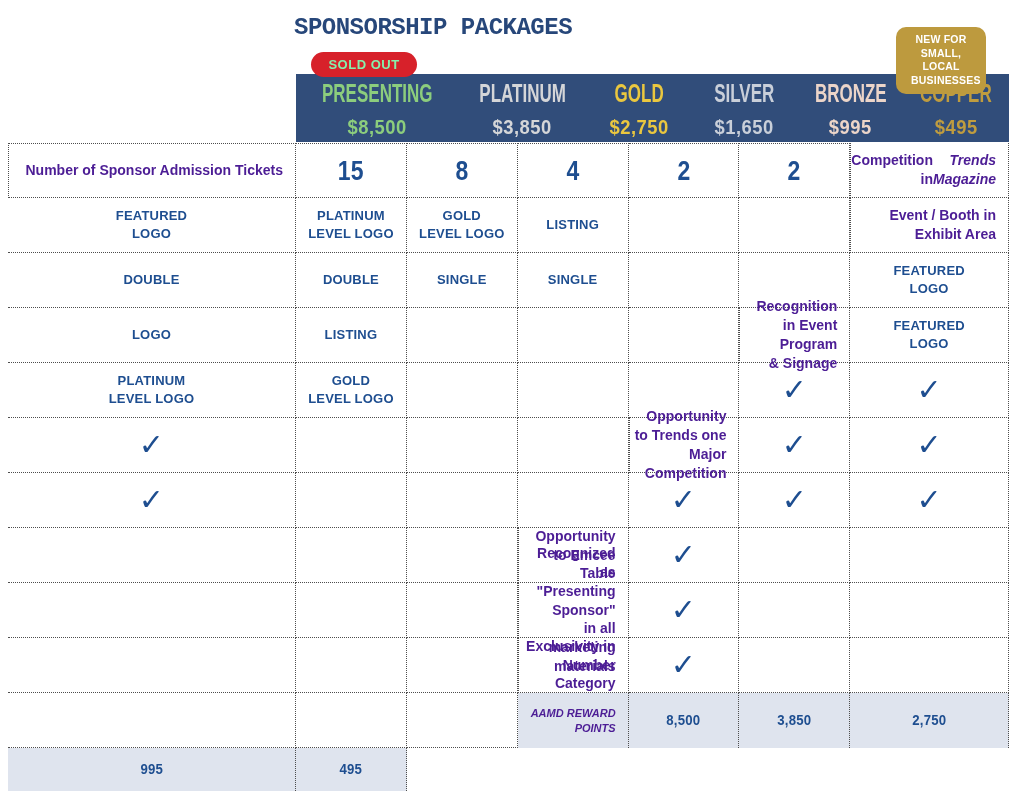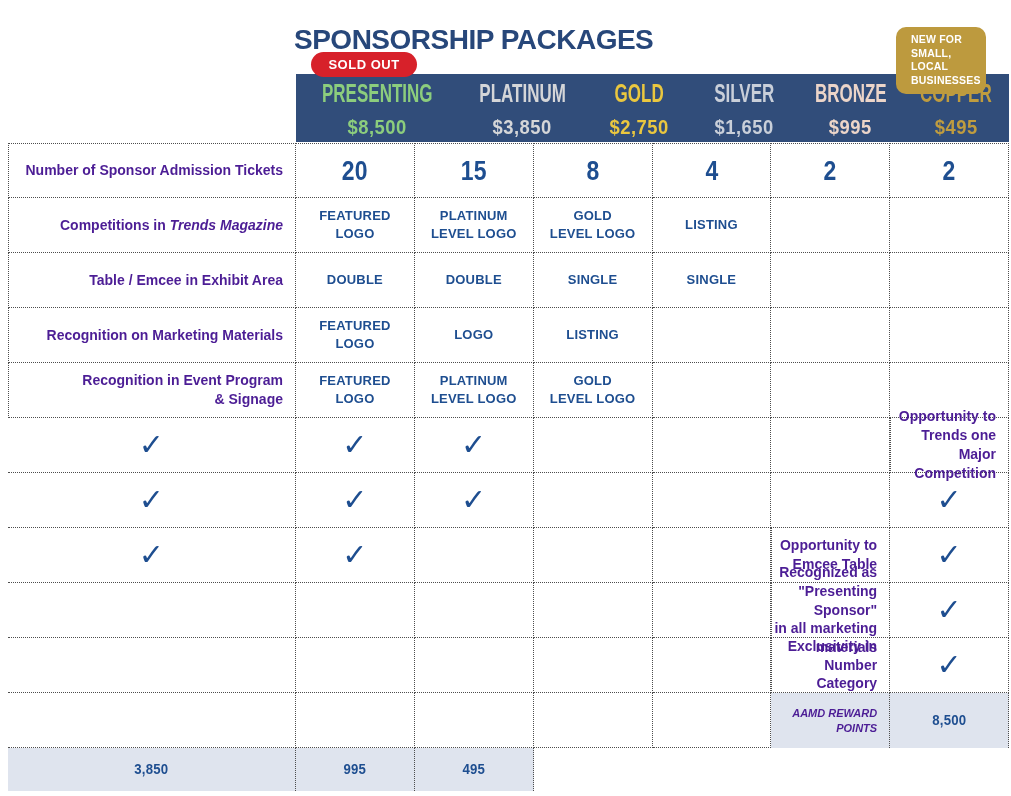--- a/index.html
+++ b/index.html
@@ -1,23 +1,23 @@
 <!DOCTYPE html>
 <html><head>
 <meta charset="utf-8">
 <style>
   * { margin:0; padding:0; box-sizing:border-box; }
   html,body { background:#ffffff; }
   body { width:1011px; height:796px; font-family:"Liberation Sans", sans-serif; position:relative; overflow:hidden; }
   .page { position:absolute; inset:0; }
 
   .title {
-    position:absolute; left:294px; top:24px;
-    font-size:28px; font-weight:bold; letter-spacing:-0.5px;
-    color:#27477a; white-space:nowrap;
+    position:absolute; left:294px; top:14px;
+    font-size:24px; font-weight:bold; letter-spacing:-0.5px;
+    color:#27477a; white-space:nowrap;font-family:Liberation Mono, monospace;
   }
 
   .band {
     position:absolute; left:296px; top:74px; width:713px; height:68px;
     background:#314d7a; display:flex;
   }
   .tier-col {
     flex:1 1 0; display:flex; flex-direction:column;
     align-items:center; justify-content:center; gap:8px; padding-top:2px;
   }
@@ -25,29 +25,29 @@
     font-size:25px; font-weight:bold; white-space:nowrap;
     display:inline-block; transform:scale(0.68,1.04); transform-origin:center;
   }
   .tier-price {
     font-size:20px; font-weight:bold; letter-spacing:0.5px; white-space:nowrap;
     display:inline-block; transform:scaleX(0.92); transform-origin:center;
   }
 
   .sold-out {
     position:absolute; left:311px; top:52px; width:106px; height:25px;
-    background:#d7212a; color:#ffffff; border-radius:13px;
+    background:#d7212a; color:#86efac; border-radius:13px;
     font-size:13px; font-weight:bold; letter-spacing:0.5px;
     display:flex; align-items:center; justify-content:center; z-index:3;
   }
   .new-badge {
     position:absolute; left:896px; top:27px; width:90px;
     background:#bd9a3e; color:#ffffff; border-radius:10px;
     font-size:10.5px; font-weight:bold; letter-spacing:0.2px; line-height:1.3;
-    white-space:pre-line; padding:6px 15px; z-index:3;
+    text-align:center; white-space:pre-line; padding:6px 15px; z-index:3;
   }
 
   .grid {
     position:absolute; left:8px; top:143px; width:1001px;
     display:grid;
     grid-template-columns:288px repeat(6, 1fr);
     grid-template-rows:repeat(11, 55px) 43px;
   }
   .cell {
     border-right:1px dotted #4d4d4d;
@@ -110,44 +110,42 @@
         <span class="tier-name" style="color: rgb(236, 213, 201);">BRONZE</span>
         <span class="tier-price" style="color: rgb(236, 213, 201);">$995</span>
       </div>
       <div class="tier-col">
         <span class="tier-name" style="color: rgb(191, 156, 63);">COPPER</span>
         <span class="tier-price" style="color: rgb(191, 156, 63);">$495</span>
       </div>
     </div>
   <div class="grid">
       <div class="cell label-cell first-row">Number of Sponsor Admission Tickets</div>
-      <div class="cell value-cell first-row num-cell"><span class="val">20</span></div>
       <div class="cell value-cell first-row num-cell"><span class="val">15</span></div>
       <div class="cell value-cell first-row num-cell"><span class="val">8</span></div>
       <div class="cell value-cell first-row num-cell"><span class="val">4</span></div>
       <div class="cell value-cell first-row num-cell"><span class="val">2</span></div>
       <div class="cell value-cell first-row num-cell"><span class="val">2</span></div>
-      <div class="cell label-cell"><span>Competitions in </span><span class="italic">&nbsp;Trends Magazine</span></div>
+      <div class="cell label-cell"><span>Competition in </span><span class="italic">&nbsp;Trends Magazine</span></div>
       <div class="cell value-cell"><span class="val">FEATURED
 LOGO</span></div>
       <div class="cell value-cell"><span class="val">PLATINUM
 LEVEL LOGO</span></div>
       <div class="cell value-cell"><span class="val">GOLD
 LEVEL LOGO</span></div>
       <div class="cell value-cell"><span class="val">LISTING</span></div>
       <div class="cell value-cell"><span class="val"></span></div>
       <div class="cell value-cell"><span class="val"></span></div>
-      <div class="cell label-cell">Table / Emcee in Exhibit Area</div>
+      <div class="cell label-cell">Event / Booth in Exhibit Area</div>
       <div class="cell value-cell"><span class="val">DOUBLE</span></div>
       <div class="cell value-cell"><span class="val">DOUBLE</span></div>
       <div class="cell value-cell"><span class="val">SINGLE</span></div>
       <div class="cell value-cell"><span class="val">SINGLE</span></div>
       <div class="cell value-cell"><span class="val"></span></div>
       <div class="cell value-cell"><span class="val"></span></div>
-      <div class="cell label-cell">Recognition on Marketing Materials</div>
       <div class="cell value-cell"><span class="val">FEATURED
 LOGO</span></div>
       <div class="cell value-cell"><span class="val">LOGO</span></div>
       <div class="cell value-cell"><span class="val">LISTING</span></div>
       <div class="cell value-cell"><span class="val"></span></div>
       <div class="cell value-cell"><span class="val"></span></div>
       <div class="cell value-cell"><span class="val"></span></div>
       <div class="cell label-cell">Recognition in Event Program
 &amp; Signage</div>
       <div class="cell value-cell"><span class="val">FEATURED
@@ -197,16 +195,17 @@
       <div class="cell label-cell">Exclusivity in Number Category</div>
       <div class="cell value-cell check-cell"><span class="val">✓</span></div>
       <div class="cell value-cell"><span class="val"></span></div>
       <div class="cell value-cell"><span class="val"></span></div>
       <div class="cell value-cell"><span class="val"></span></div>
       <div class="cell value-cell"><span class="val"></span></div>
       <div class="cell value-cell"><span class="val"></span></div>
       <div class="cell label-cell footer-cell footer-label">AAMD REWARD POINTS</div>
       <div class="cell value-cell footer-cell footer-value"><span class="val">8,500</span></div>
       <div class="cell value-cell footer-cell footer-value"><span class="val">3,850</span></div>
+      <div class="cell value-cell footer-cell footer-value"><span class="val">2,750</span></div>
       <div class="cell value-cell footer-cell footer-value"><span class="val">995</span></div>
       <div class="cell value-cell footer-cell footer-value"><span class="val">495</span></div>
     </div>
 </div>
 
 </body></html>

